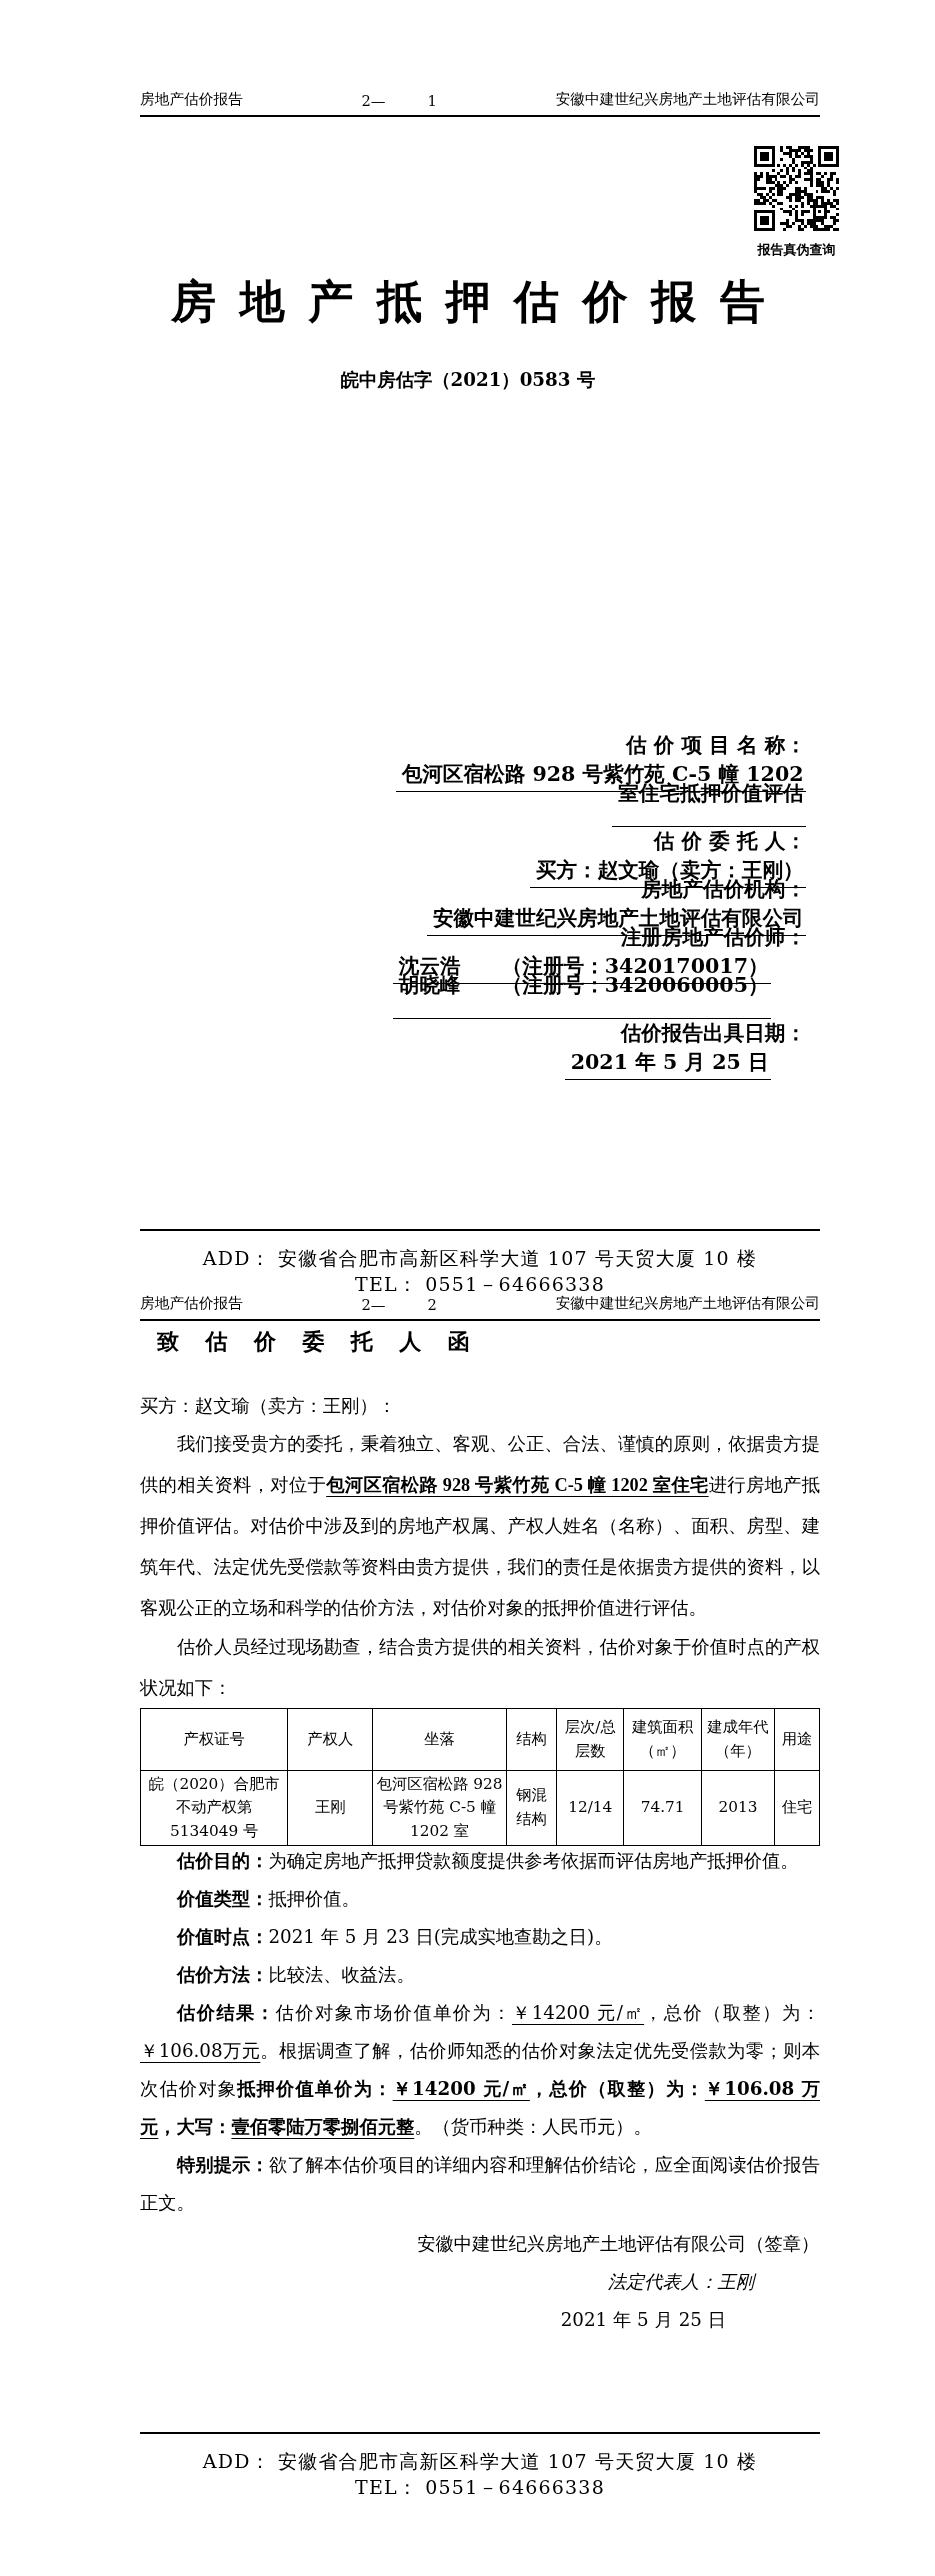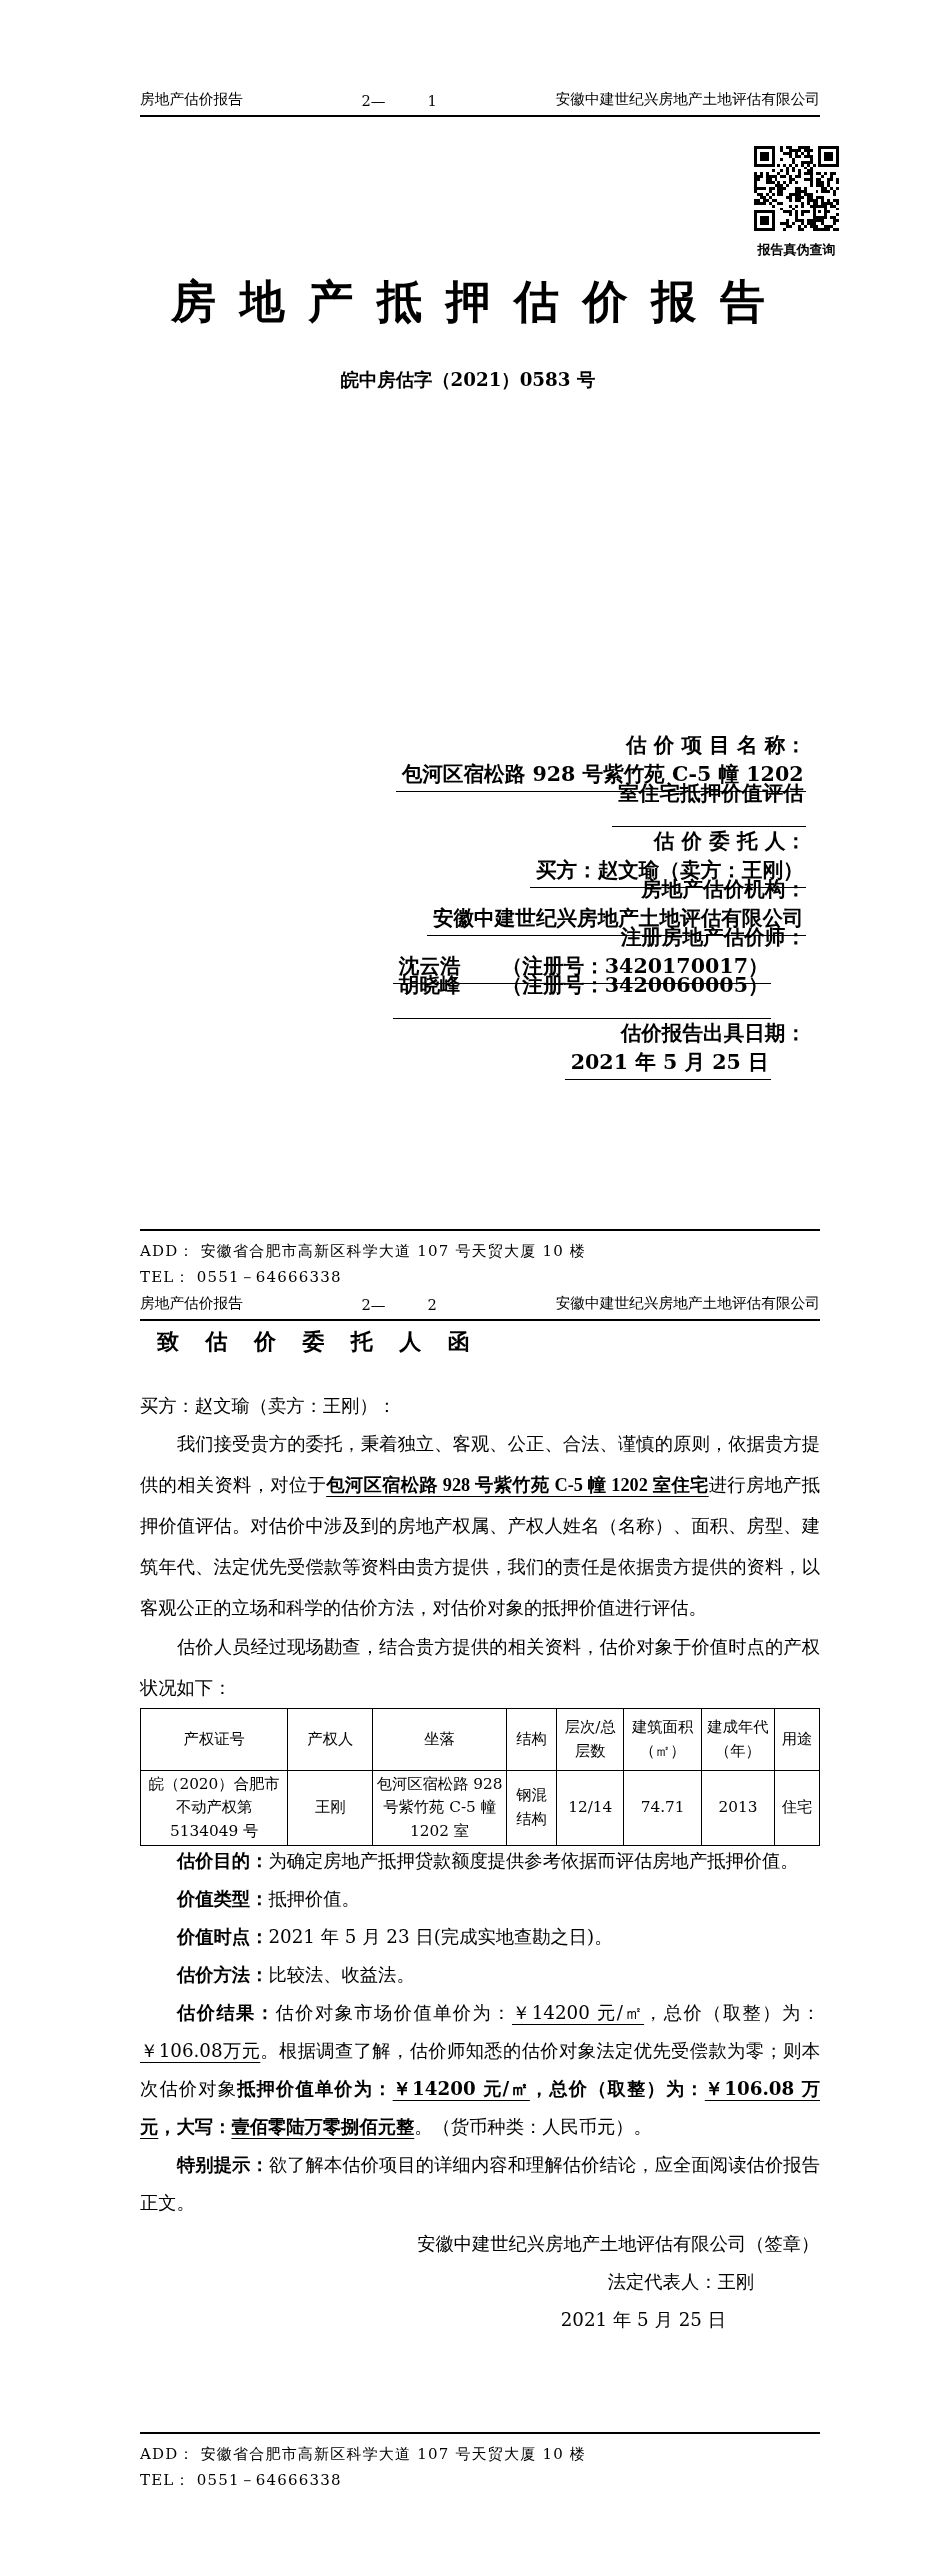--- a/index.html
+++ b/index.html
@@ -27,24 +27,25 @@
     padding-bottom: 5.9px;
   }
   .run-hdr .ctr { display: flex; gap: 42px; }
   .hdr1 { top: 90px; }
   .hdr2 { top: 1294px; }
   .run-ftr {
     position: absolute;
     left: 140px;
     width: 680px;
     border-top: 2.4px solid #000;
-    padding-top: 7px;
-    font-size: 15px;
+    padding-top: 14px;
+    font-size: 19px;
     line-height: 26px;
     letter-spacing: 1.2px;
+    text-align: center;
   }
   .ftr1 { top: 1229px; }
   .ftr2 { top: 2432px; }
   
   .qr-box { position: absolute; left: 754px; top: 146px; width: 85px; height: 85px; }
   .qr-box svg { width: 100%; height: 100%; display: block; }
   .qr-caption {
     position: absolute; left: 741px; top: 241px; width: 111px;
     text-align: center; font-size: 13px; font-weight: bold;
   }
@@ -101,21 +102,21 @@
     font-size: 18.3px; line-height: 38px;
     text-align: justify; text-justify: inter-ideograph;
   }
   .b { font-weight: bold; }
   .u { text-decoration: underline; text-decoration-thickness: 1.2px; text-underline-offset: 4.7px; }
   .signature {
     position: absolute; top: 2225px; left: 144px; width: 680px;
     font-size: 18.3px; line-height: 38px; text-align: right; white-space: nowrap;
   }
   .sig-company { margin-right: 4.7px; }
-  .sig-rep { margin-right: 70px; }
+  .sig-rep { margin-right: 70px; font-style: italic; }
   .sig-date { margin-right: 98px; }
 </style>
 </head>
 <body>
 
 <div class="page">
 
   <section>
 
     <div class="run-hdr hdr1">

